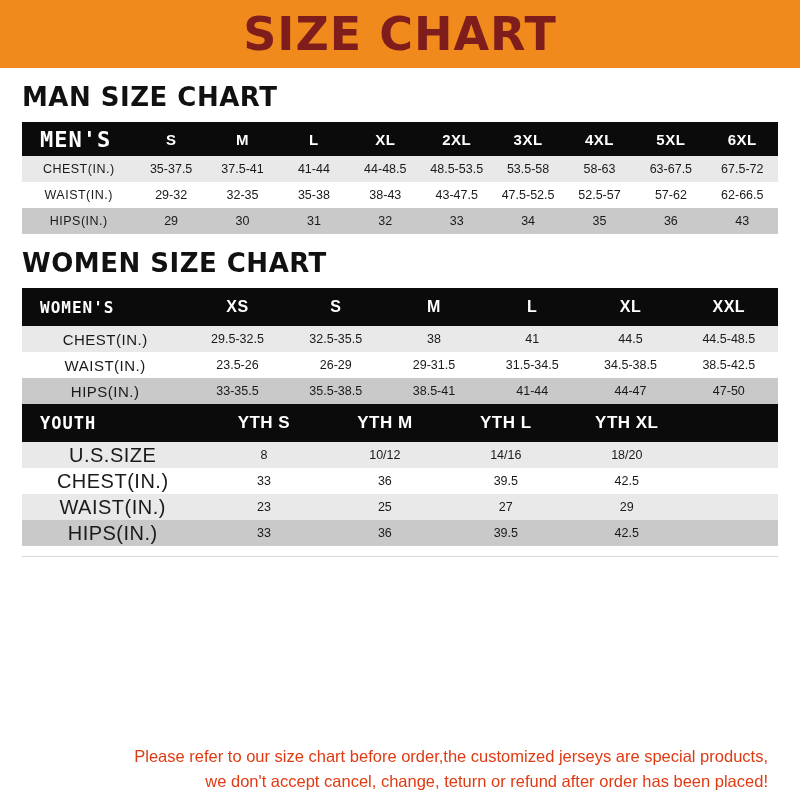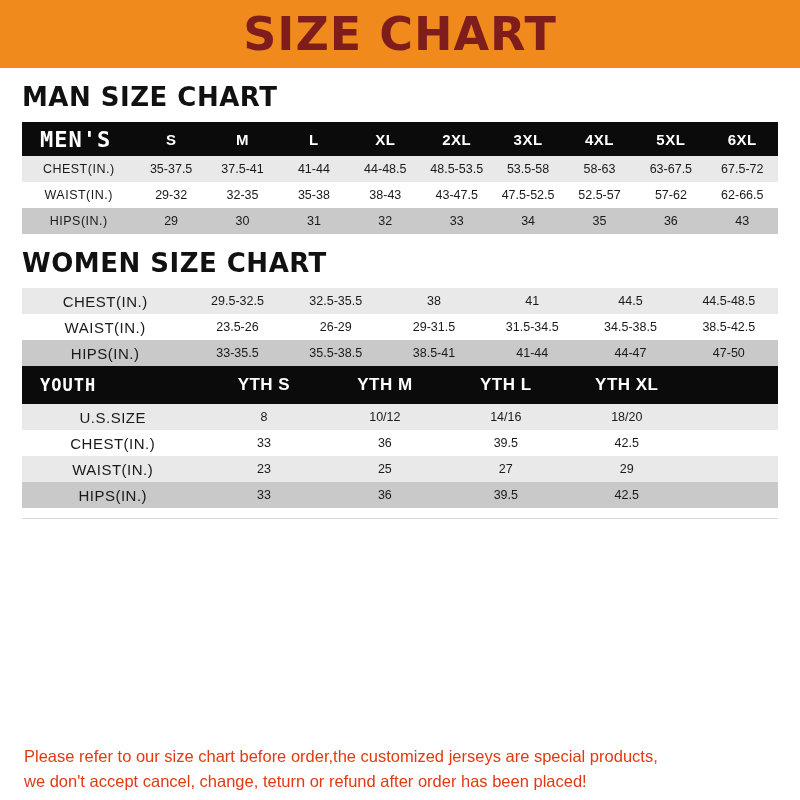--- a/index.html
+++ b/index.html
@@ -86,36 +86,36 @@
   tr.band-gray  td { background: #c9c9c9; }
   td.rowlabel {
     font-family: "DejaVu Sans Mono", monospace;
     font-size: 13px;
     letter-spacing: 0.5px;
     text-align: center;
     font-weight: normal;
   }
   
   .women td.rowlabel, .women th.rowlabel { font-size: 15px; }
-  .youth td.rowlabel, .youth th.rowlabel { font-size: 15px; }
+  .youth td.rowlabel, .youth th.rowlabel { font-size: 20px; }
 
   .women tr.head-row td, .women tr.head-row th { font-size: 16px; }
   .youth tr.head-row td, .youth tr.head-row th { font-size: 17px; }
   .women td, .youth td { font-size: 13.5px; height: 30px; }
   .women tr.head-row td, .youth tr.head-row td { height: 38px; }
 
   
   .note {
     position: absolute;
     left: 0;
-    right: 0;
+    right: 8px;
     bottom: 6px;
     padding: 0 24px;
     box-sizing: border-box;
-    text-align: left;
+    text-align: right;
   }
   .note p {
     margin: 2px 0;
     color: #e03a12;
     font-family: "Liberation Sans", sans-serif;
     font-size: 16.5px;
     line-height: 1.35;
   }
   .divider {
     height: 1px;
@@ -206,20 +206,29 @@
       <colgroup>
         <col style="width:22%">
           <col style="width:13%">
           <col style="width:13%">
           <col style="width:13%">
           <col style="width:13%">
           <col style="width:13%">
           <col style="width:13%">
       </colgroup>
       <tbody>
+        <tr class="head-row">
+          <td class="rowlabel">WOMEN'S</td>
+          <td>XS</td>
+          <td>S</td>
+          <td>M</td>
+          <td>L</td>
+          <td>XL</td>
+          <td>XXL</td>
+        </tr>
         <tr class="band-light">
           <td class="rowlabel">CHEST(IN.)</td>
           <td>29.5-32.5</td>
           <td>32.5-35.5</td>
           <td>38</td>
           <td>41</td>
           <td>44.5</td>
           <td>44.5-48.5</td>
         </tr>
         <tr class="band-white">

